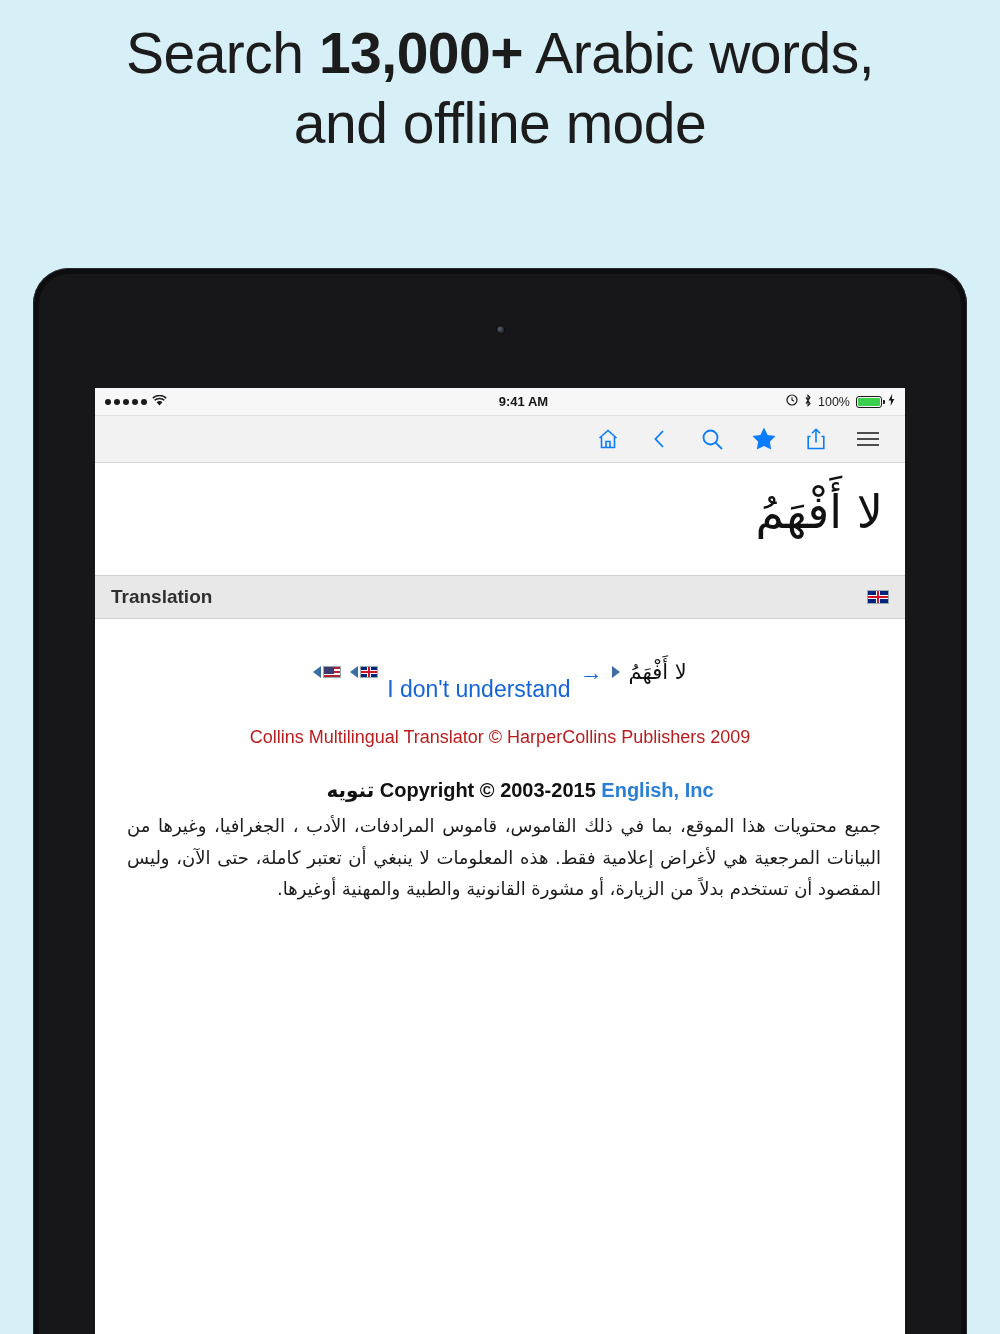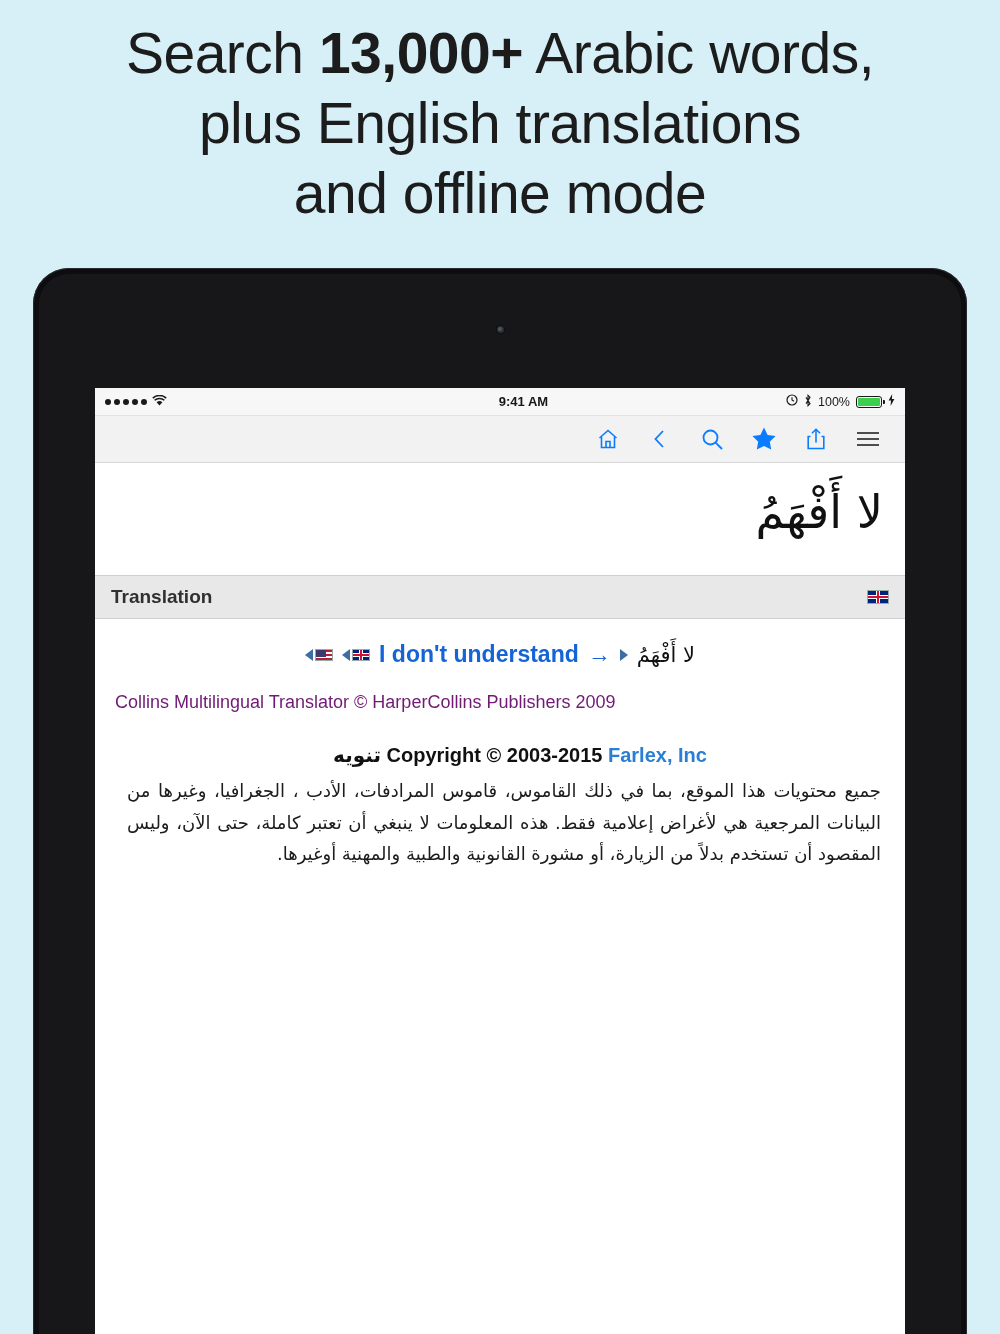--- a/index.html
+++ b/index.html
@@ -275,34 +275,36 @@
     font-size: 22px;
     color: #0a57d0;
     display: flex;
     align-items: center;
     justify-content: center;
     gap: 9px;
     flex-wrap: nowrap;
   }
   .trans-en {
     color: #1464d8;
-    font-weight: 700;
+    font-weight: 400;
     font-size: 23px;
+    margin-top: 35px;
   }
   .trans-arrow { color: #1464d8; font-size: 23px; }
   .trans-ar {
     direction: rtl;
     font-family: "DejaVu Sans", sans-serif;
     font-size: 21px;
     color: #111;
   }
 
   .source-line {
+    text-align: center;
     font-size: 18px;
-    color: #701a75;
+    color: #b91c1c;
     padding: 16px 20px 10px;
   }
 
   
   .copyright-head {
     text-align: center;
     font-size: 20px;
     font-weight: 700;
     color: #111;
     padding: 20px 20px 4px;
@@ -321,21 +323,20 @@
     line-height: 1.75;
     color: #1c1c1c;
     padding: 4px 24px 0 32px;
   }
 </style>
 </head>
 <body>
 
 <div class="headline">
   <div><span>Search </span><span class="strong">13,000+</span><span> Arabic words,</span></div>
-  <div>plus English translations</div>
   <div>and offline mode</div>
 </div>
 
 <div class="device">
   <div class="device-inner-bezel"></div>
   <div class="camera"></div>
 
   <div class="screen">
 
     <div class="statusbar">
@@ -447,18 +448,18 @@
       <span class="speaker-flag">
         <span class="spk right"></span>
       </span>
       <span class="trans-ar">لا أَفْهَمُ</span>
     </div>
 
     <div class="source-line">Collins Multilingual Translator © HarperCollins Publishers 2009</div>
 
     <div class="copyright-head">
       <span class="ar">تنويه</span>
-      <span>Copyright © 2003-2015 </span><span class="farlex">Farlex, Inc</span>
+      <span>Copyright © 2003-2015 </span><span class="farlex">English, Inc</span>
     </div>
     <div class="disclaimer">جميع محتويات هذا الموقع، بما في ذلك القاموس، قاموس المرادفات، الأدب ، الجغرافيا، وغيرها من البيانات المرجعية هي لأغراض إعلامية فقط. هذه المعلومات لا ينبغي أن تعتبر كاملة، حتى الآن، وليس المقصود أن تستخدم بدلاً من الزيارة، أو مشورة القانونية والطبية والمهنية أوغيرها.</div>
 
   </div>
 </div>
 
 </body></html>

